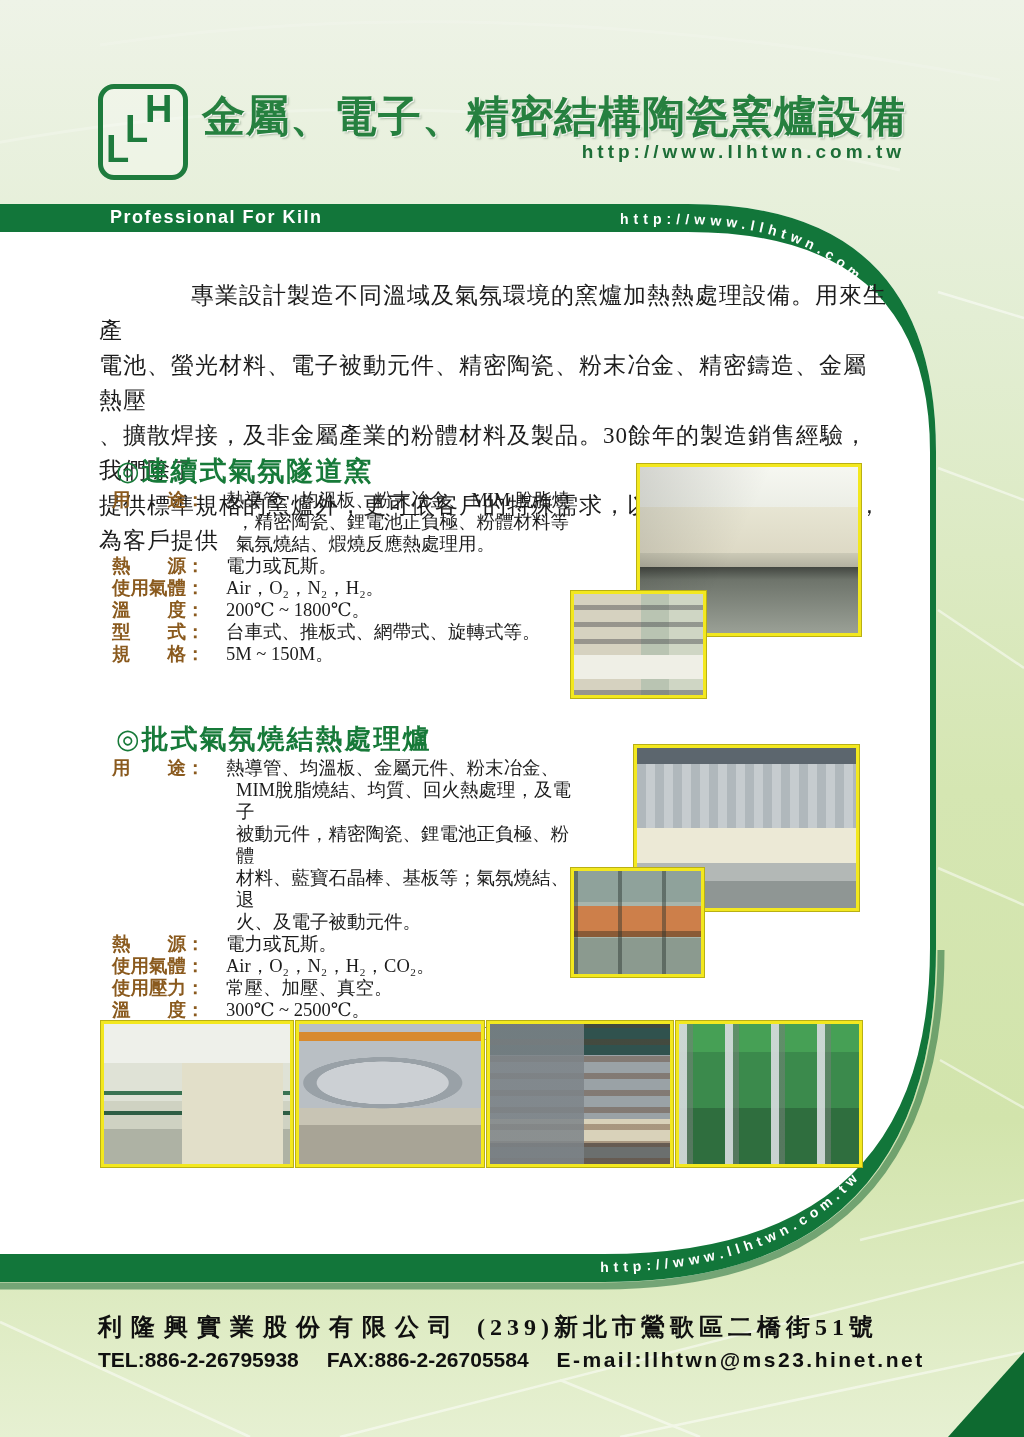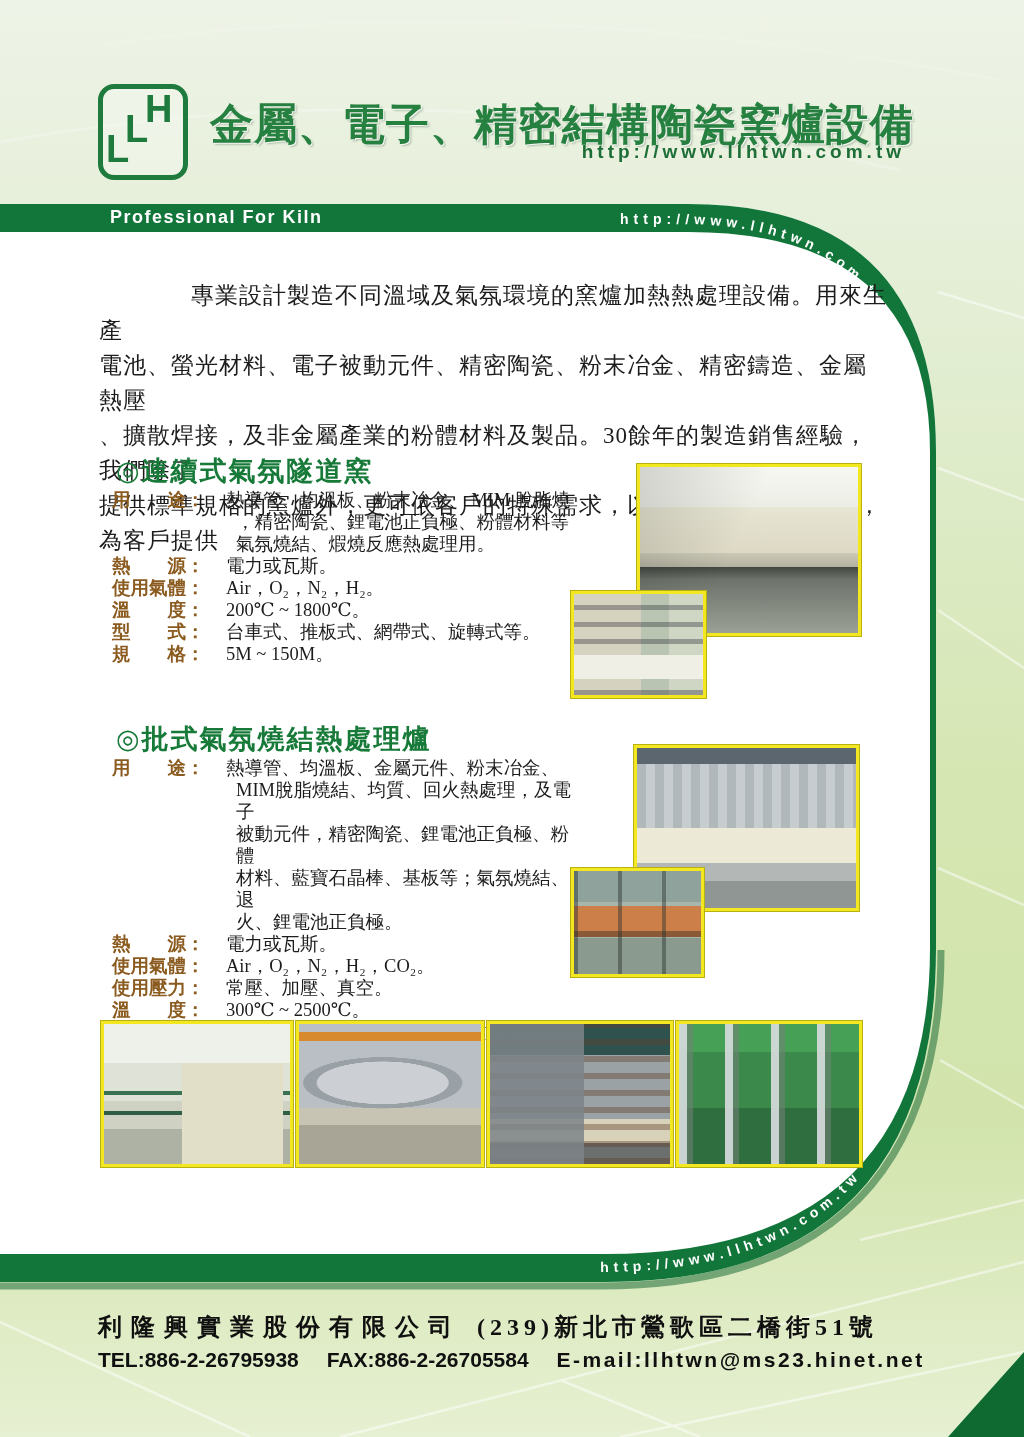--- a/index.html
+++ b/index.html
@@ -11,21 +11,21 @@
   .abs{position:absolute;z-index:2;}
 
   
   .logo{left:98px;top:84px;width:90px;height:96px;border:5px solid #1e7b3d;border-radius:16px;
         background:rgba(255,255,255,0.25);}
   .logo span{position:absolute;font-family:"Liberation Sans",sans-serif;font-weight:bold;
         font-size:38px;color:#1e7b3d;line-height:1;}
   .lgh{left:42px;top:1px;}
   .lgl1{left:22px;top:21px;}
   .lgl2{left:3px;top:41px;}
-  .title{left:198px;top:84px;width:720px;margin:12px;font-family:"Liberation Sans",sans-serif;
+  .title{left:198px;top:84px;width:720px;margin:4px;font-family:"Liberation Sans",sans-serif;
          font-size:43px;font-weight:bold;color:#26803f;letter-spacing:1px;white-space:nowrap;
          text-shadow:1px 1px 0 rgba(255,255,255,.85),2px 2px 2px rgba(70,100,70,.35);}
   .header-url{left:575px;top:141px;width:330px;text-align:right;font-family:"Liberation Sans",sans-serif;
          font-size:19px;font-weight:bold;letter-spacing:4px;color:#1d6e37;}
   .slogan{left:110px;top:202px;height:30px;line-height:30px;font-family:"Liberation Sans",sans-serif;
          font-size:18px;font-weight:800;color:#ffffff;letter-spacing:1.5px;z-index:3;}
 
   
   .intro{left:99px;top:278px;width:788px;font-size:23px;line-height:35px;letter-spacing:1px;}
   .intro .indent{text-indent:92px;}
@@ -192,21 +192,21 @@
 
   <h2 class="sec-h sec2h">◎批式氣氛燒結熱處理爐</h2>
   <div class="spec s2">
     <div class="row">
       <span class="lab">用　　途：</span>
       <span class="vals">
         <span class="vl">熱導管、均溫板、金屬元件、粉末冶金、</span>
         <span class="vl">MIM脫脂燒結、均質、回火熱處理，及電子</span>
         <span class="vl">被動元件，精密陶瓷、鋰電池正負極、粉體</span>
         <span class="vl">材料、藍寶石晶棒、基板等；氣氛燒結、退</span>
-        <span class="vl">火、鋰電池正負極。</span>
+        <span class="vl">火、及電子被動元件。</span>
       </span>
     </div>
     <div class="row">
       <span class="lab">熱　　源：</span>
       <span class="vals">
           <span class="vl">電力或瓦斯。</span>
         </span>
     </div>
     <div class="row">
       <span class="lab">使用氣體：</span>

